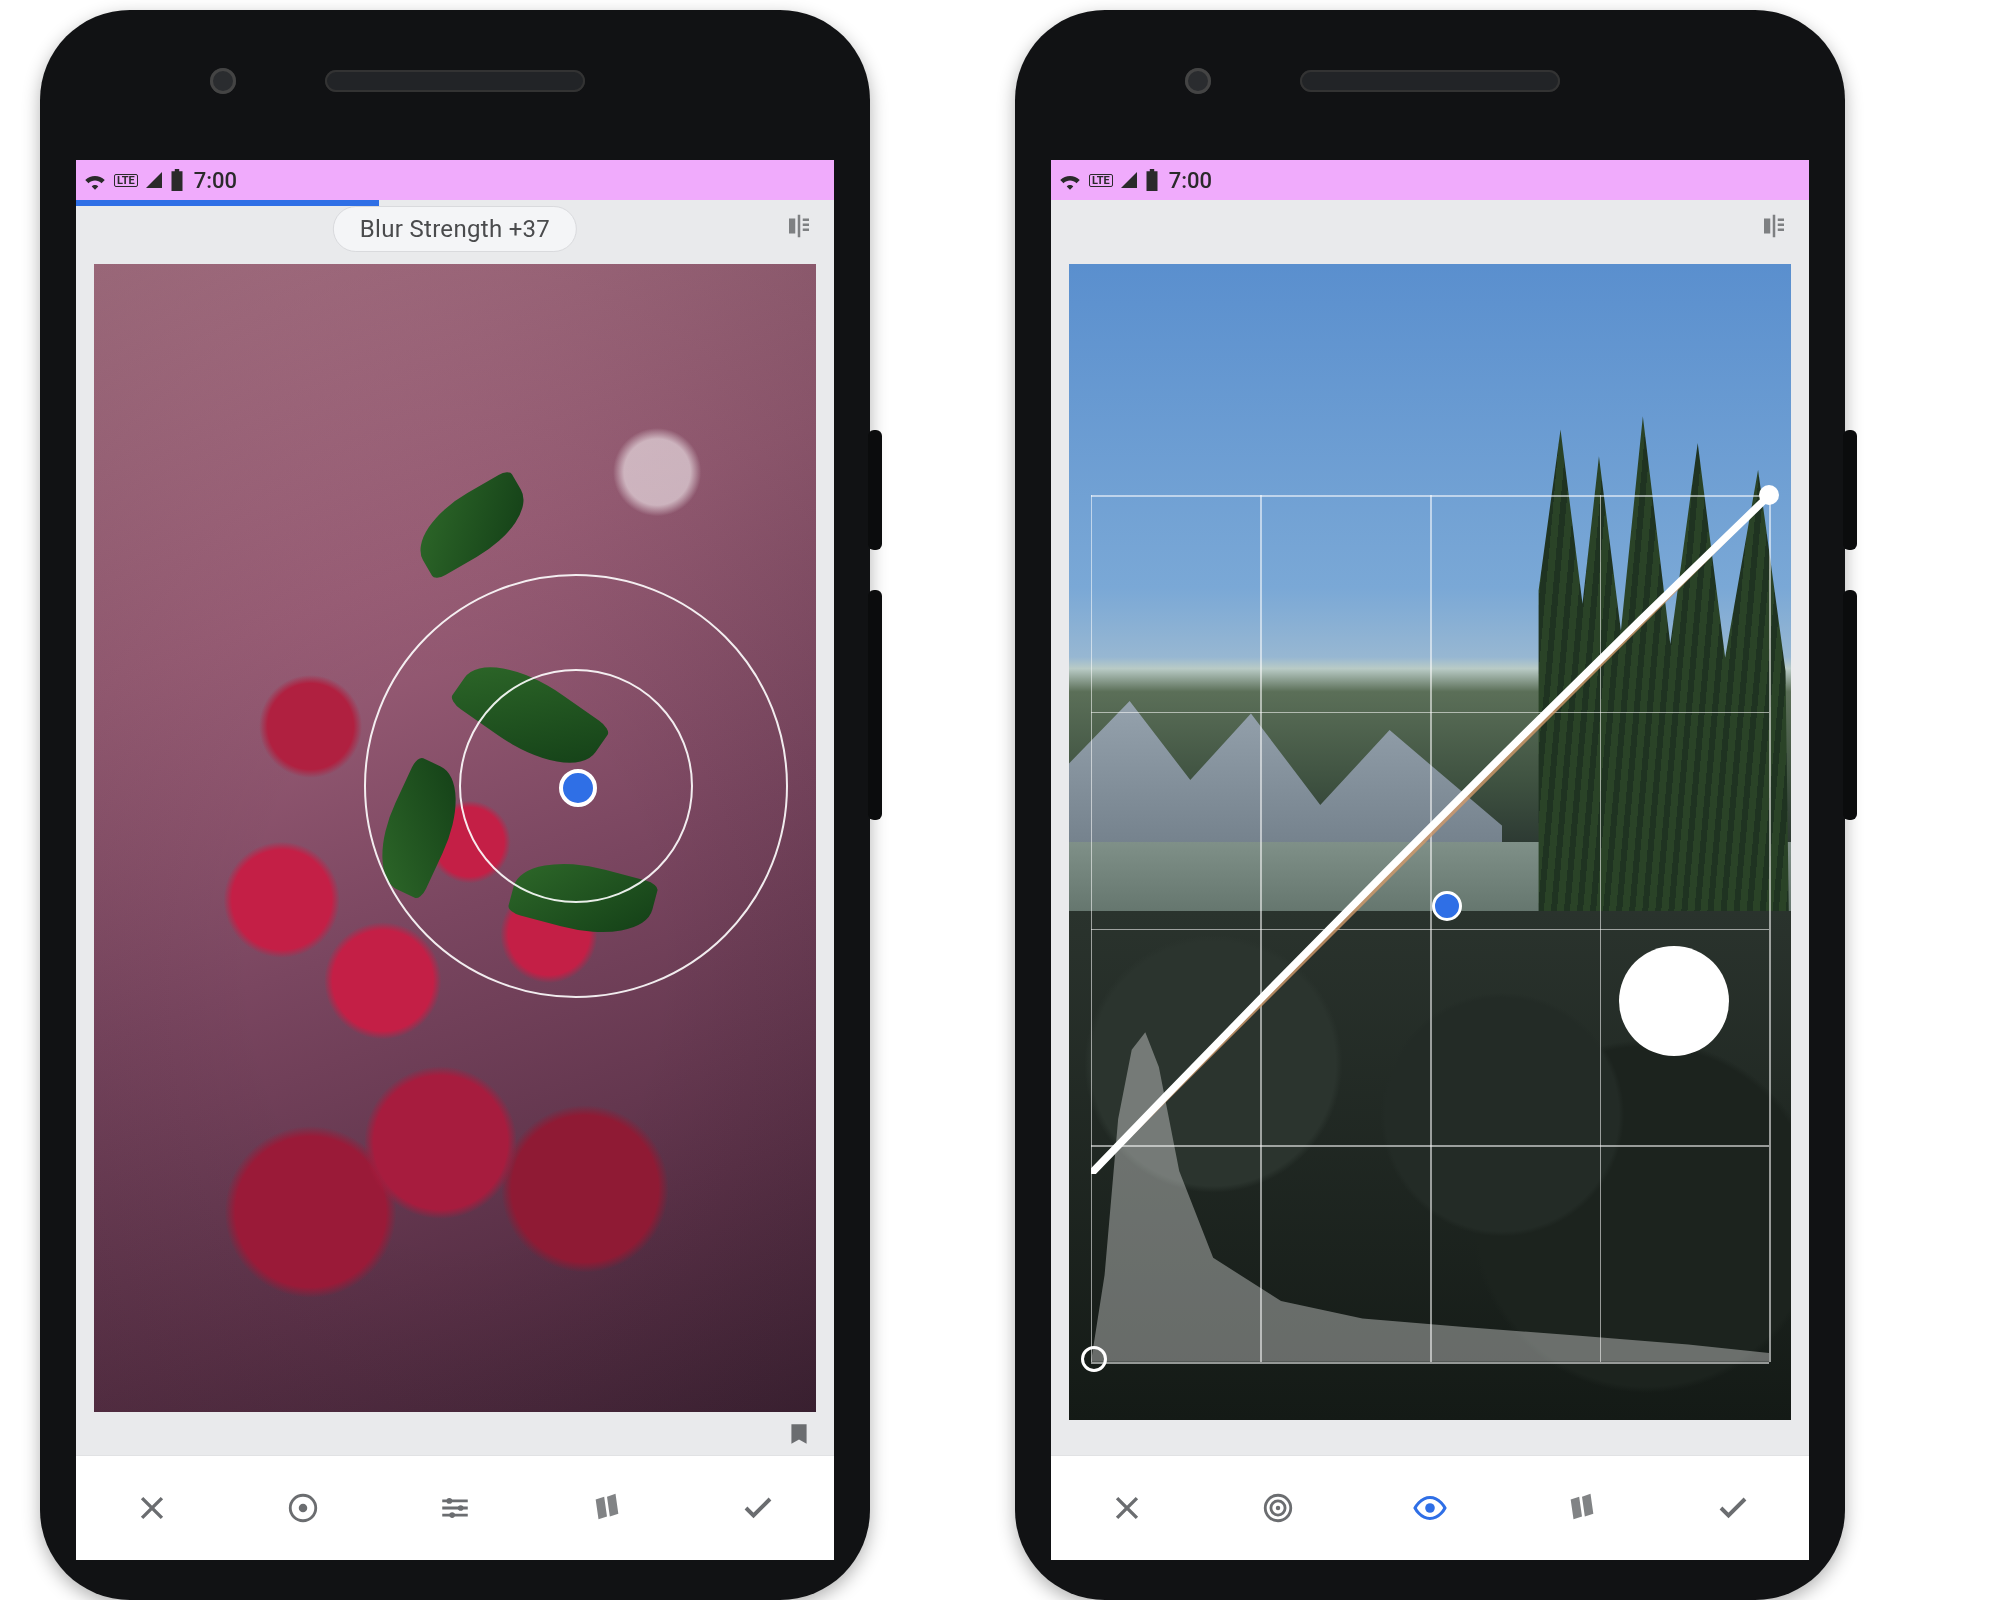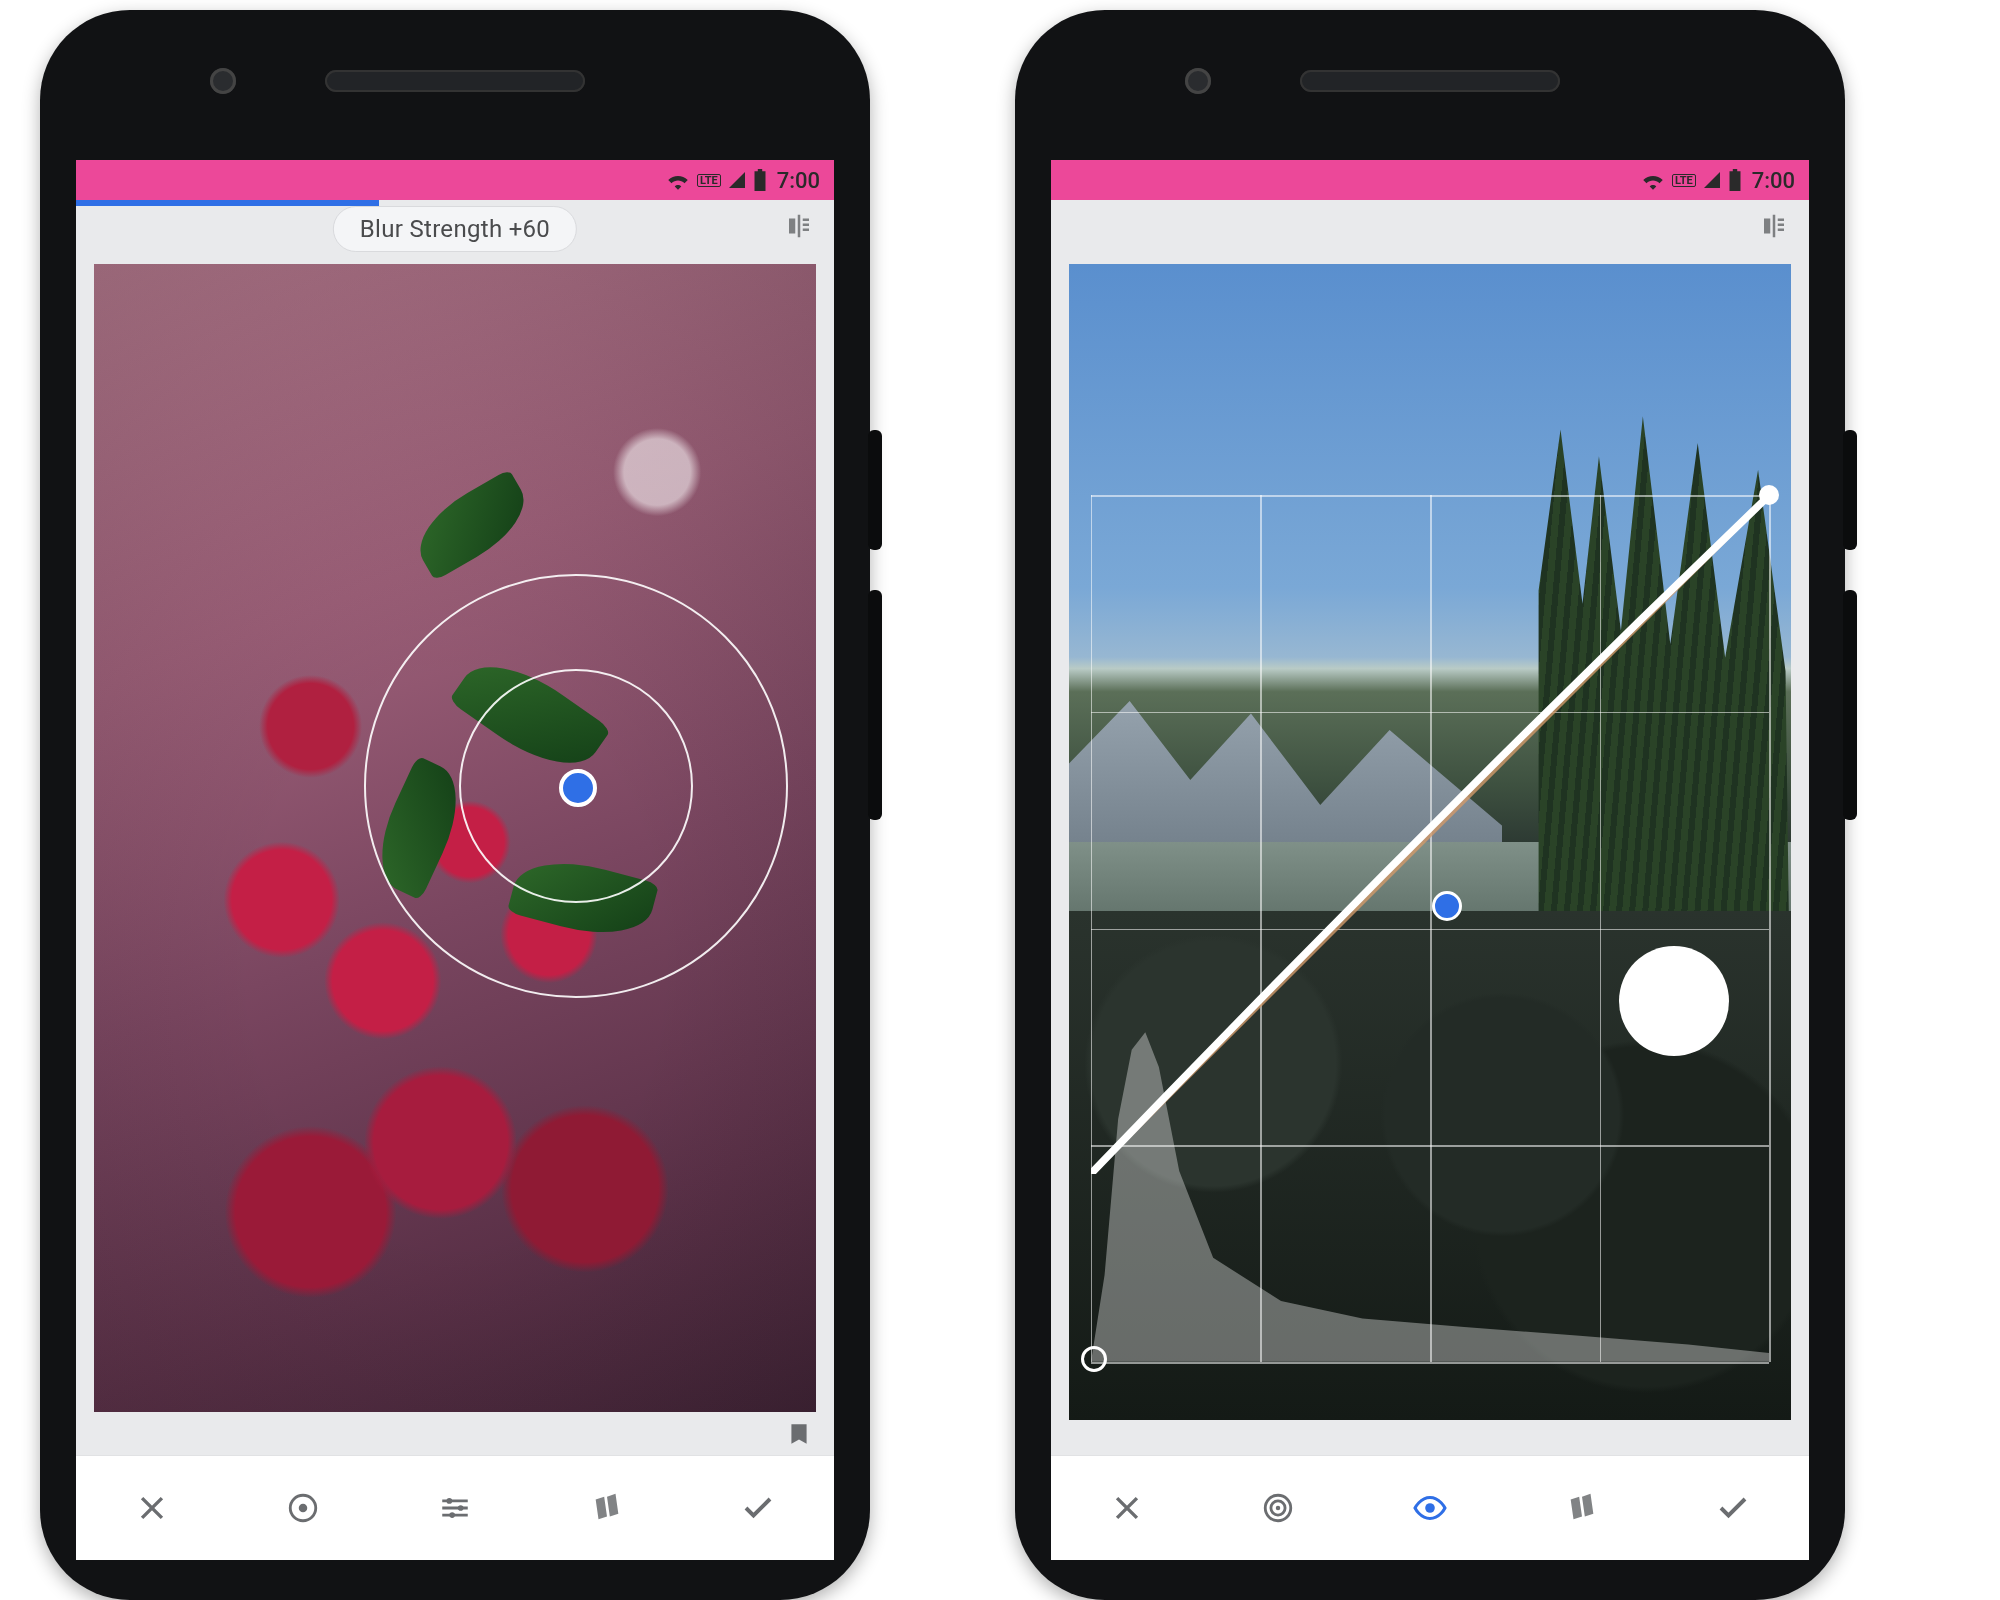--- a/index.html
+++ b/index.html
@@ -7,21 +7,21 @@
   .phone{position:absolute;width:830px;height:1590px;border-radius:90px;background:#111214;box-shadow:0 6px 18px rgba(0,0,0,.3)}
   .phone.left{left:40px;top:10px}
   .phone.right{left:1015px;top:10px}
   .side-btn{position:absolute;background:#0b0c0d;border-radius:6px}
   .phone .pwr{right:-12px;top:420px;width:14px;height:120px}
   .phone .vol{right:-12px;top:580px;width:14px;height:230px}
   .bezel-top{height:150px;position:relative}
   .speaker{position:absolute;left:50%;top:60px;transform:translateX(-50%);width:260px;height:22px;border-radius:20px;background:#222427;box-shadow:inset 0 0 0 2px #333}
   .cam{position:absolute;left:170px;top:58px;width:26px;height:26px;border-radius:50%;background:#2a2c2f;box-shadow:inset 0 0 0 3px #444}
   .screen{position:absolute;left:36px;right:36px;top:150px;bottom:40px;background:#e9eaec;overflow:hidden}
-  .statusbar{height:40px;background:#ec4899;display:flex;align-items:center;justify-content:flex-end;padding:0 14px;color:#2a2a2a;font-size:22px;font-weight:500;gap:10px}
+  .statusbar{height:40px;background:#f0abfc;display:flex;align-items:center;padding:0 6px;color:#2a2a2a;font-size:22px;font-weight:500;gap:10px}
   .sb-icons{display:flex;gap:6px;align-items:center}
   .topstrip{height:52px;background:#e9eaec;display:flex;align-items:center;justify-content:flex-end;padding:0 18px;position:relative}
   .topstrip .progress{position:absolute;left:0;top:0;height:6px;background:#2f6fe6}
   .topstrip .progress.half{width:40%}
   .pill{position:absolute;left:50%;top:6px;transform:translateX(-50%);background:#f4f5f7;border:1px solid #d9dadd;border-radius:26px;padding:8px 26px;font-size:24px;color:#4a4b4d;letter-spacing:.3px}
   .icon{width:34px;height:34px;display:inline-flex;align-items:center;justify-content:center;color:#6b6d70}
   .imgarea{position:absolute;left:18px;right:18px;top:104px;bottom:140px;overflow:hidden}
   .bottombar{position:absolute;left:0;right:0;bottom:0;height:104px;background:#fff;display:flex;align-items:center;justify-content:space-around;border-top:1px solid #e1e2e4}
   .bb-btn{width:64px;height:64px;display:flex;align-items:center;justify-content:center;color:#6b6d70}
   .bb-btn.active{color:#2f6fe6}
@@ -104,21 +104,21 @@
             <svg width="14" height="22" viewBox="0 0 12 20">
                 <path fill="#2a2a2a" d="M4 0h4v2h3v18H1V2h3z"></path>
               </svg>
           </span>
         </span>
         <span>7:00</span>
       </div>
 
       <div class="topstrip">
         <div class="progress half"></div>
-        <div class="pill">Blur Strength +60</div>
+        <div class="pill">Blur Strength +37</div>
         <span class="icon" title="Compare">
           <svg width="30" height="30" viewBox="0 0 24 24">
               <path fill="currentColor" d="M11 3h2v18h-2zM4 6h5v12H4zM15 6h5v2h-5zm0 4h5v2h-5zm0 4h5v2h-5z" opacity=".85"></path>
             </svg>
         </span>
       </div>
 
       <div class="imgarea">
         <div class="photo-flowers"></div>
         <div class="leaf" style="left:44%;top:20%;width:120px;height:60px;transform:rotate(-30deg)"></div>

